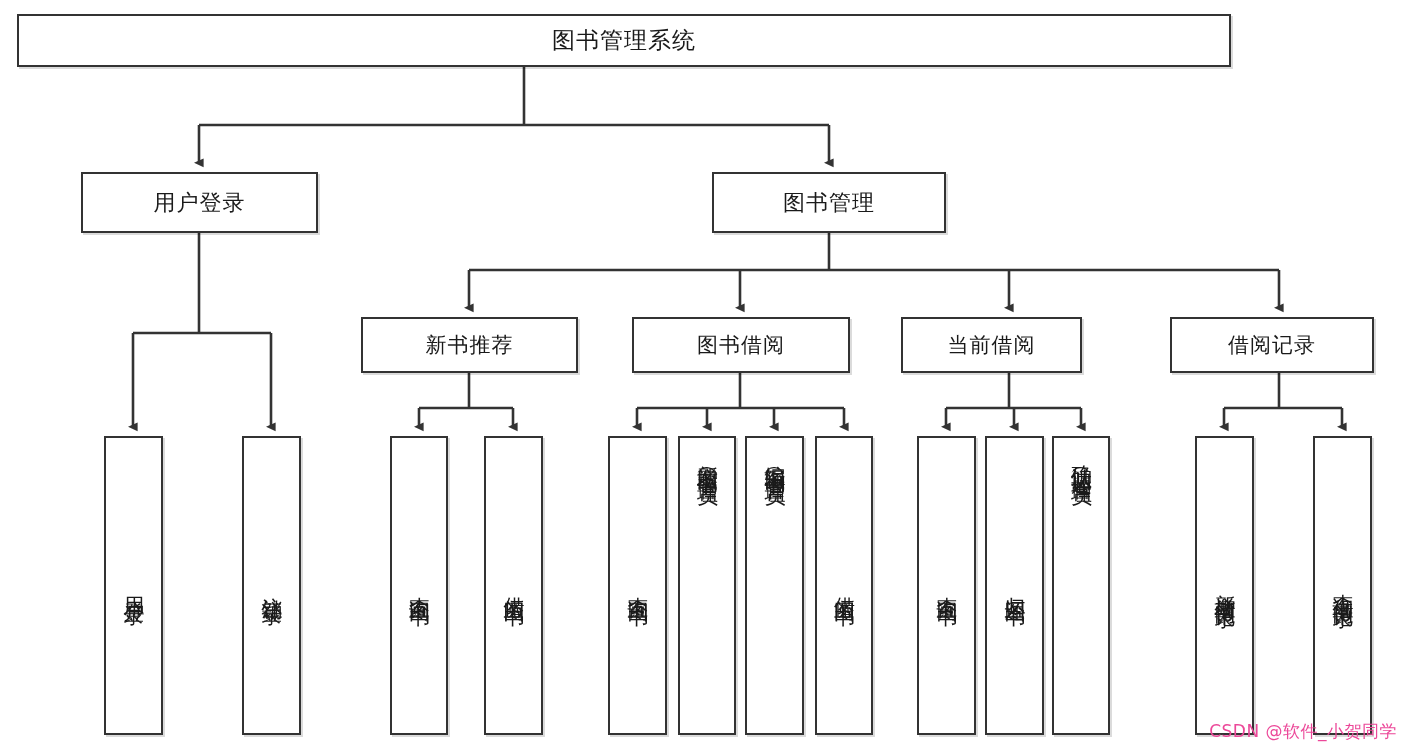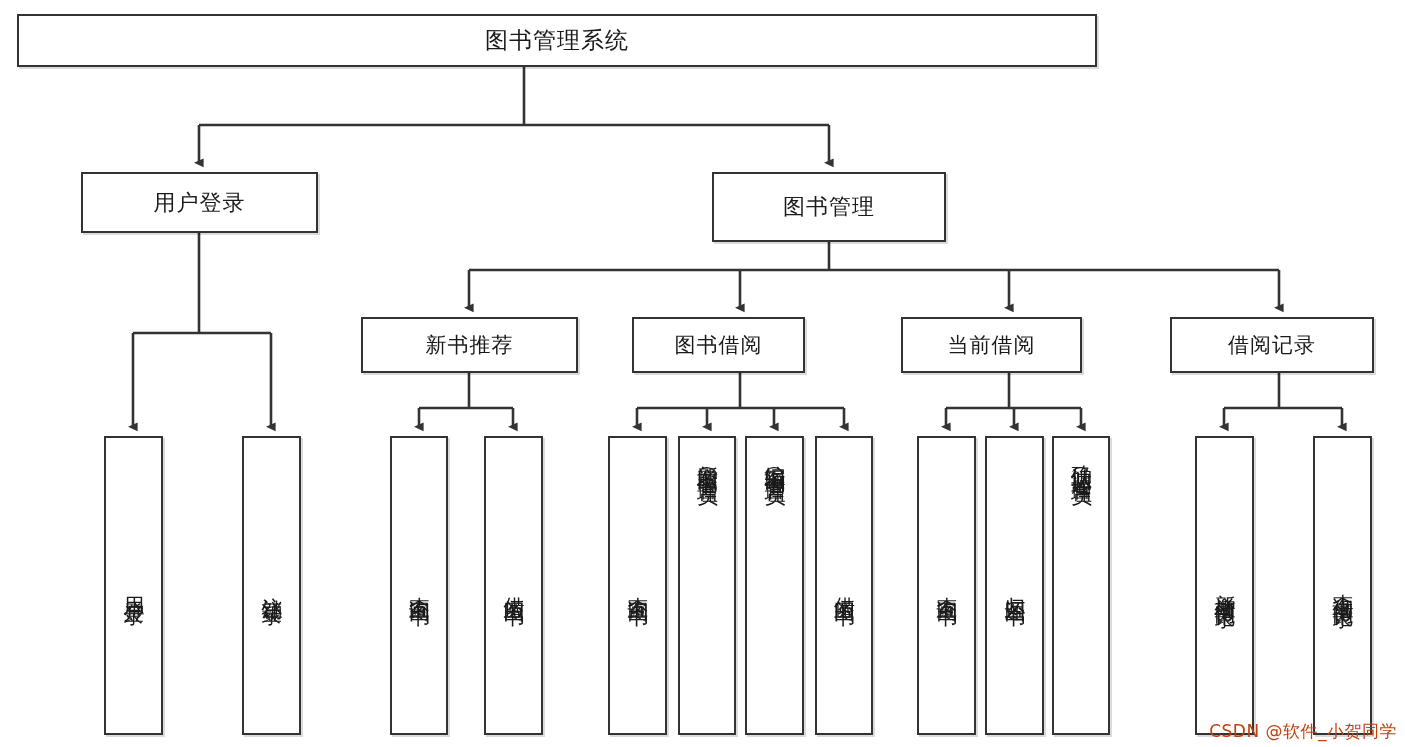--- a/index.html
+++ b/index.html
@@ -68,21 +68,21 @@
     align-items: center;
     padding-top: 0;
   }
 
   
   #watermark {
     position: absolute;
     right: 8px;
     bottom: 4px;
     font-size: 17px;
-    color: #c2410c;
+    color: #ec4899;
     white-space: nowrap;
     letter-spacing: 0.5px;
   }
 </style>
 </head>
 <body>
 
 <div id="canvas">
 
   <svg id="wires" viewBox="0 0 1405 747" width="1405" height="747">
@@ -128,37 +128,37 @@
       <path d="M1014,408 L1014,427" marker-end="url(#arrow)"></path>
       <path d="M1081,408 L1081,427" marker-end="url(#arrow)"></path>
 
       <path d="M1279,373 L1279,408"></path>
       <path d="M1224,408 L1342,408"></path>
       <path d="M1224,408 L1224,427" marker-end="url(#arrow)"></path>
       <path d="M1342,408 L1342,427" marker-end="url(#arrow)"></path>
     </g>
   </svg>
 
-  <div class="node root" style="left:17px; top:14px; width:1080px; height:53px;">
+  <div class="node root" style="left:17px; top:14px; width:1214px; height:53px;">
     <span class="label">图书管理系统</span>
   </div>
 
   <div class="node level2" style="left:81px; top:172px; width:237px; height:61px;">
     <span class="label">用户登录</span>
   </div>
 
-  <div class="node level2" style="left:712px; top:172px; width:234px; height:70px;">
+  <div class="node level2" style="left:712px; top:172px; width:234px; height:61px;">
     <span class="label">图书管理</span>
   </div>
 
   <div class="node level3" style="left:361px; top:317px; width:217px; height:56px;">
     <span class="label">新书推荐</span>
   </div>
 
-  <div class="node level3" style="left:632px; top:317px; width:173px; height:56px;">
+  <div class="node level3" style="left:632px; top:317px; width:218px; height:56px;">
     <span class="label">图书借阅</span>
   </div>
 
   <div class="node level3" style="left:901px; top:317px; width:181px; height:56px;">
     <span class="label">当前借阅</span>
   </div>
 
   <div class="node level3" style="left:1170px; top:317px; width:204px; height:56px;">
     <span class="label">借阅记录</span>
   </div>

